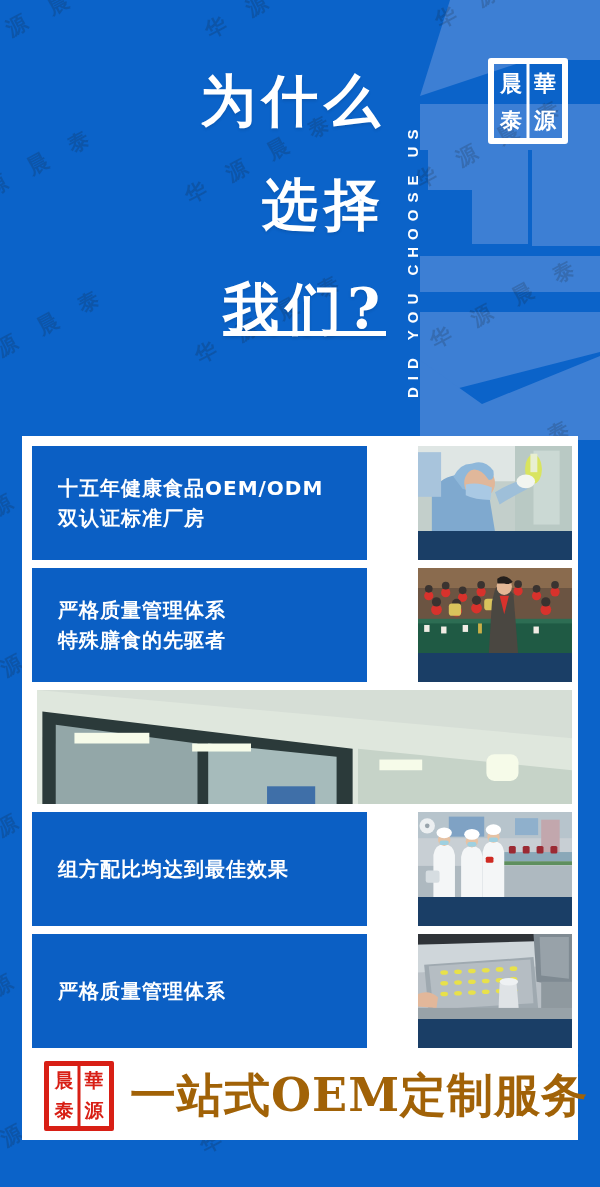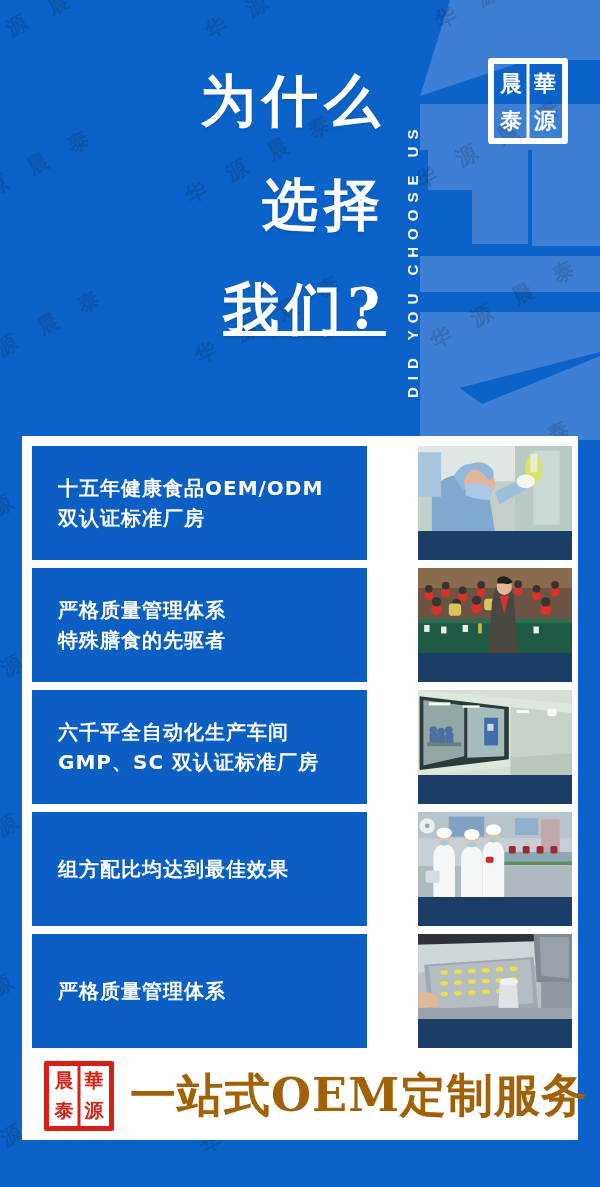--- a/index.html
+++ b/index.html
@@ -221,24 +221,20 @@
               <rect x="30" y="76" width="7" height="9"></rect>
             <rect x="58" y="74" width="7" height="9"></rect>
               <rect x="150" y="76" width="7" height="9"></rect>
           </g>
           <rect x="78" y="72" width="5" height="13" fill="#c9b048"></rect>
         </svg>
       </div>
     </div>
 
     <div class="card">
-      <div class="card-text">
-        <div class="ln">六千平全自动化生产车间</div>
-        <div class="ln">GMP、SC 双认证标准厂房</div>
-      </div>
       <div class="card-photo">
         <svg class="ph" viewBox="0 0 200 111" preserveAspectRatio="none" xmlns="http://www.w3.org/2000/svg">
           <rect width="200" height="111" fill="#d6ded6"></rect>
           <polygon points="0,0 200,18 200,92 0,111" fill="#dfe7dd"></polygon>
           <polygon points="120,22 200,30 200,84 120,92" fill="#c6d3c8"></polygon>
           <polygon points="2,8 118,22 118,90 2,104" fill="#2b3a3a"></polygon>
           <polygon points="7,13 60,20 60,86 7,98" fill="#93a7a8"></polygon>
           <polygon points="64,20 112,25 112,86 64,88" fill="#a6bbbb"></polygon>
           <rect x="86" y="36" width="18" height="36" fill="#3f6fa8"></rect>
           <rect x="90" y="44" width="8" height="9" fill="#cfd9de"></rect>

